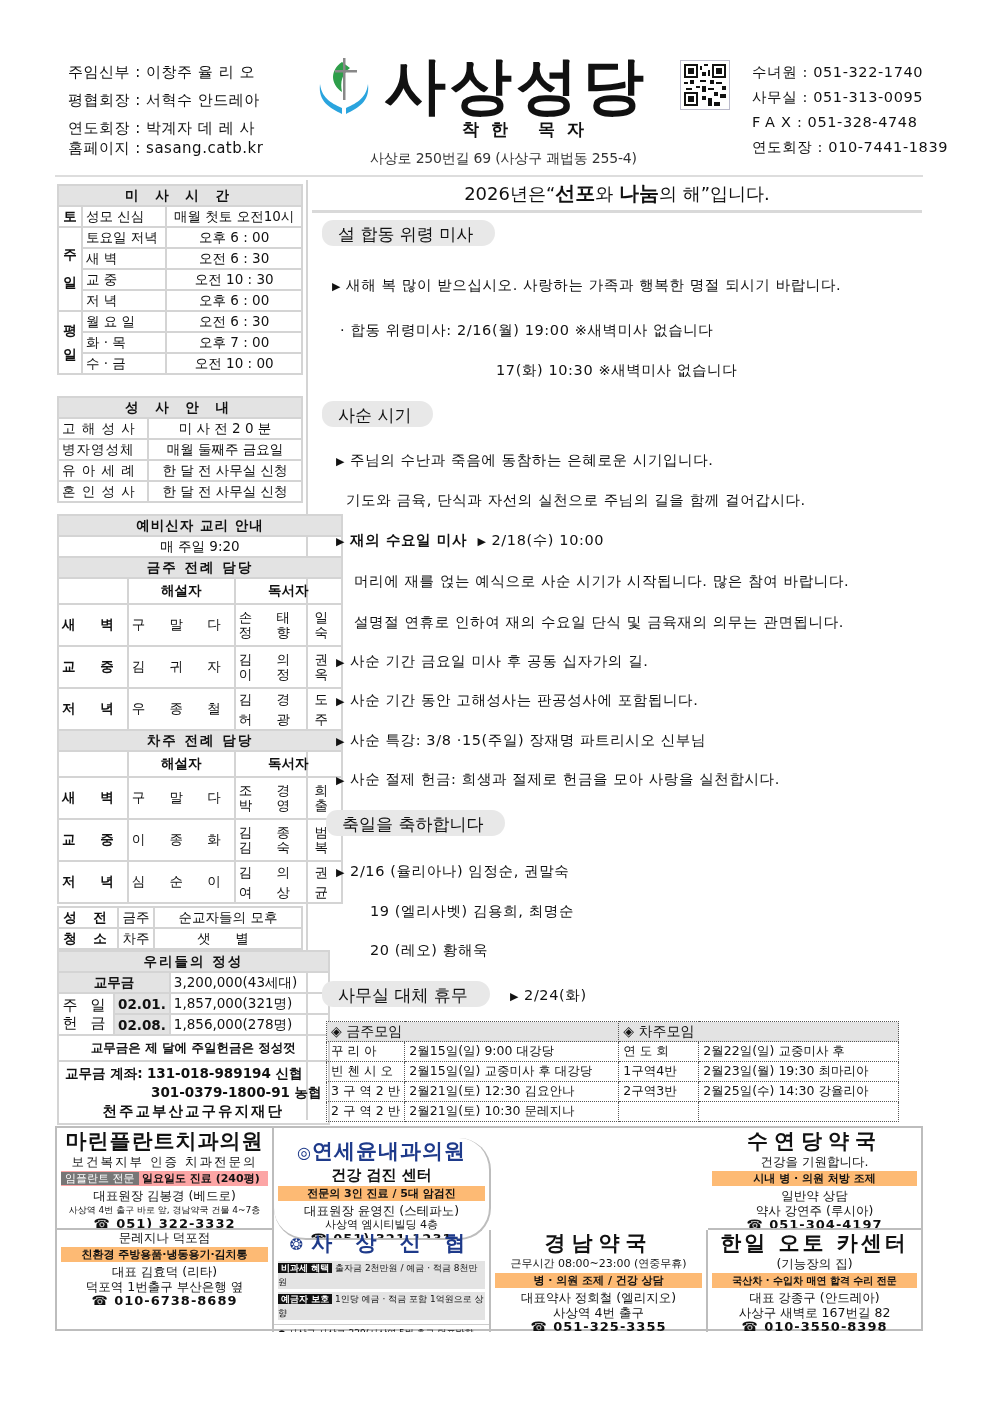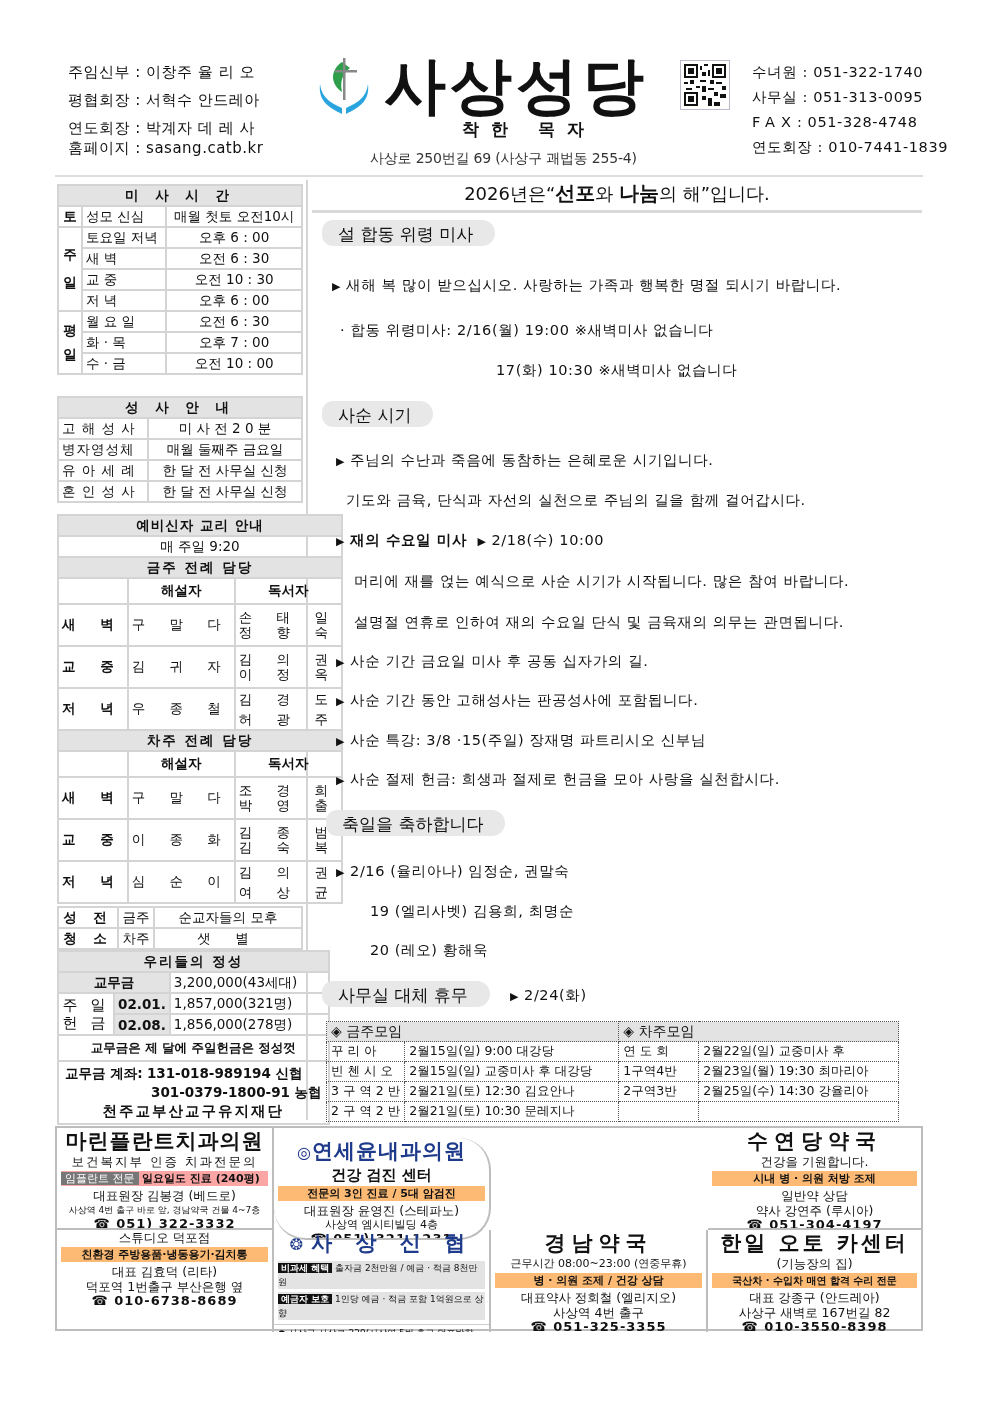--- a/index.html
+++ b/index.html
@@ -395,21 +395,21 @@
   <div class="ad" style="left:651px;top:0;border-right:none;width:213px">
     <div class="name" style="letter-spacing:6px">수연당약국</div>
     <div class="sub">건강을 기원합니다.</div>
     <div class="bar">시내 병 · 의원 처방 조제</div>
     <div class="sub">일반약 상담</div>
     <div class="sub">약사 강연주 (루시아)</div>
     <div class="tel">☎ 051-304-4197</div>
   </div>
 
   <div class="ad" style="left:0;top:102px;border-bottom:none">
-    <div class="sub">스튜디오 덕포점</div>
+    <div class="sub">문레지나 덕포점</div>
     <div class="bar">친환경 주방용품·냉동용기·김치통</div>
     <div class="sub">대표 김효덕 (리타)</div>
     <div class="sub">덕포역 1번출구 부산은행 옆</div>
     <div class="tel">☎ 010-6738-8689</div>
   </div>
 
   <div class="ad" style="left:217px;top:102px;border-bottom:none;text-align:left">
     <div class="name" style="text-align:center;color:#1e3a8a;letter-spacing:8px"><span style="font-size:16px">❂</span><span>사 상 신 협</span></div>
     <div style="margin:3px 4px;background:#e3e3e3;font-size:9px;line-height:14px"><span class="blk">비과세 혜택</span> <span>출자금 2천만원 / 예금 · 적금 8천만원</span></div>
     <div style="margin:3px 4px;background:#e3e3e3;font-size:9px;line-height:14px"><span class="blk">예금자 보호</span> <span>1인당 예금 · 적금 포함 1억원으로 상향</span></div>

